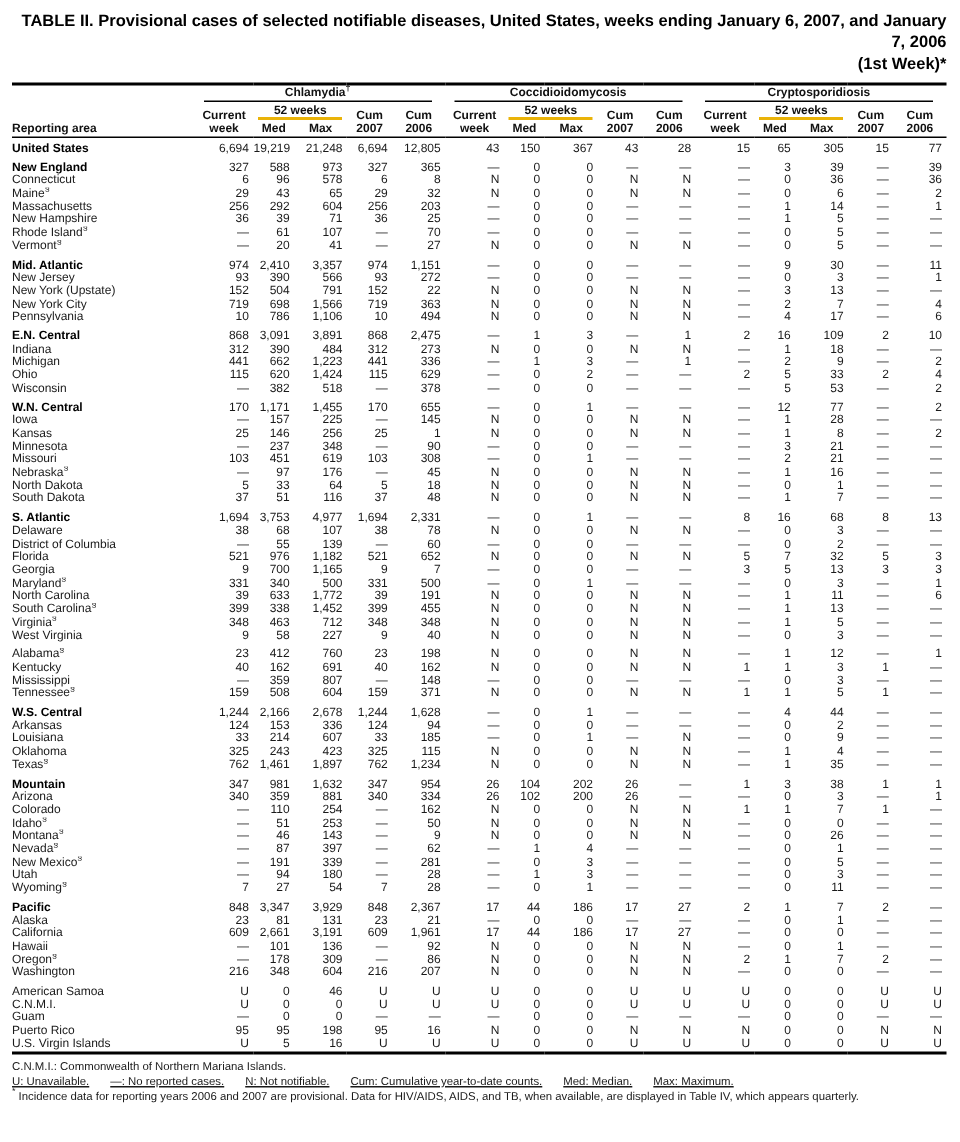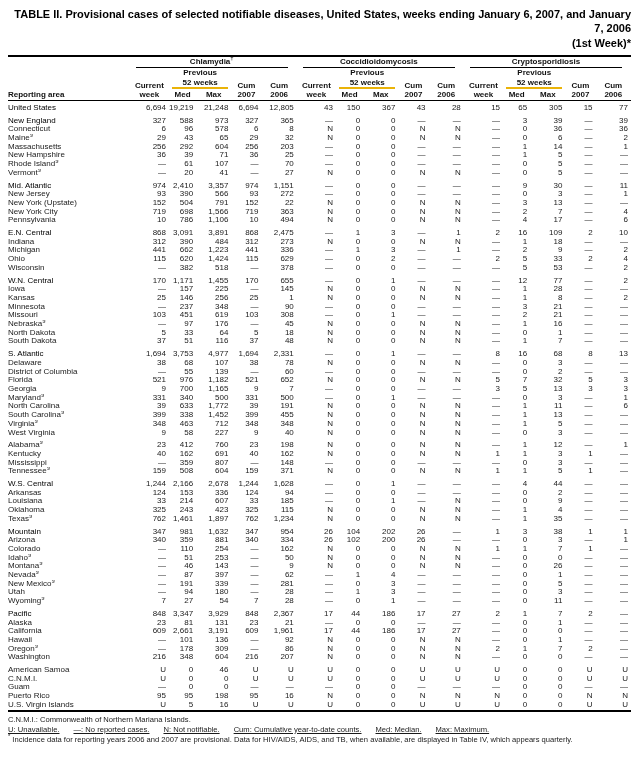--- a/index.html
+++ b/index.html
@@ -8,21 +8,21 @@
   .title{font-size:11px;font-weight:bold;line-height:1.3;margin:0;color:#000;text-align:right;}
   table{border-collapse:collapse;width:100%;table-layout:fixed;margin-top:5px;border-top:2px solid #000;border-bottom:2px solid #000;}
   th,td{font-size:8px;padding:0;}
   thead th{font-weight:bold;vertical-align:bottom;line-height:9px;text-align:center;padding:0;}
   .grp-label{border-bottom:1px solid #000;margin:0 9px 0 6px;padding-bottom:1px;}
   .w52 div{border-bottom:2px solid #eab308;margin:1px 3px;padding-bottom:0px;}
   tr.colhead th{border-bottom:1.5px solid #000;padding-bottom:1px;}
   th.arealabel{text-align:left;}
   tbody td{line-height:8.7px;text-align:right;white-space:nowrap;padding-right:3px;color:#1a1a1a;}
   tbody td.area{text-align:left;padding-right:0;overflow:hidden;}
-  tbody td.area.bold{font-weight:normal;color:#000;}
+  tbody td.area.bold{font-weight:bold;color:#000;}
   tbody tr:first-child td{padding-top:3px;}
   tbody tr:last-child td{padding-bottom:0;}
   tr.sp td{height:4px;line-height:4px;padding:0;}
   sup{font-size:6px;line-height:0;}
   .footnotes{margin-top:3px;font-size:7.6px;line-height:1.32;color:#1a1a1a;}
   .ab{margin-right:14px;text-decoration:underline;}
   .fn sup{margin-right:2px;}
   .fn{padding-left:4px;text-indent:-4px;}
 </style>
 </head>
@@ -58,35 +58,20 @@
           </th>
         <th colspan="5">
             <div class="grp-label"><span>Coccidioidomycosis</span><sup></sup></div>
           </th>
         <th colspan="5">
             <div class="grp-label"><span>Cryptosporidiosis</span><sup></sup></div>
           </th>
       </tr>
       <tr>
         <th></th>
-        <th></th>
-          <th colspan="2">Previous</th>
-          <th></th>
-          <th></th>
-        <th></th>
-          <th colspan="2">Previous</th>
-          <th></th>
-          <th></th>
-        <th></th>
-          <th colspan="2">Previous</th>
-          <th></th>
-          <th></th>
-      </tr>
-      <tr>
-        <th></th>
         <th>Current</th>
           <th colspan="2" class="w52">
             <div>52 weeks</div>
           </th>
           <th>Cum</th>
           <th>Cum</th>
         <th>Current</th>
           <th colspan="2" class="w52">
             <div>52 weeks</div>
           </th>

